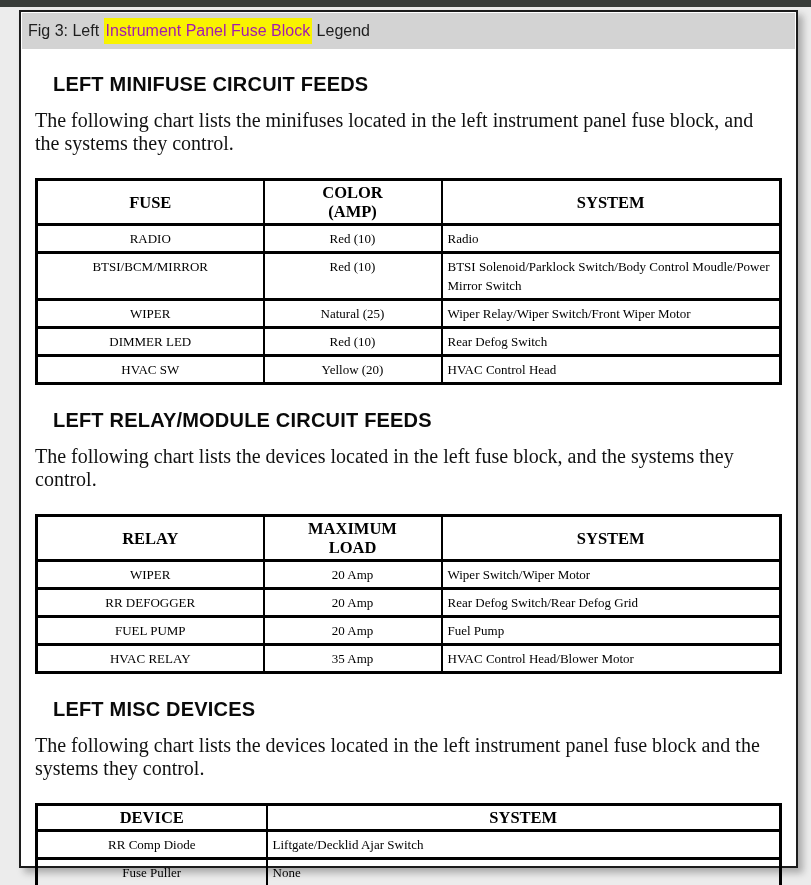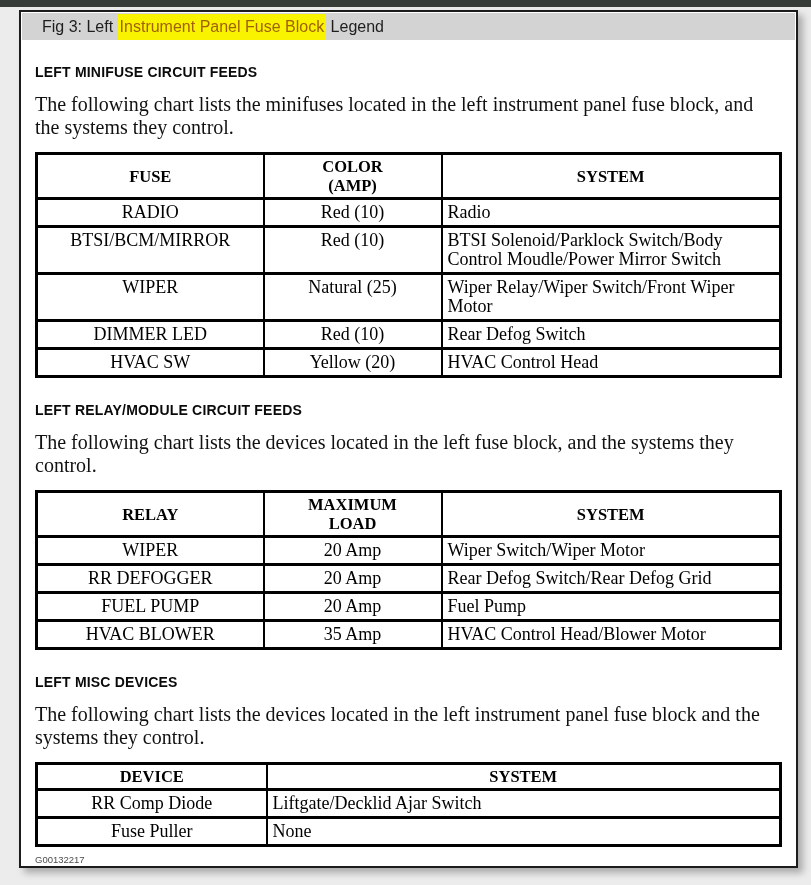--- a/index.html
+++ b/index.html
@@ -17,51 +17,52 @@
   }
   .page {
     position: absolute; left: 19px; top: 10px;
     width: 779px; height: 858px;
     background: #ffffff;
     border: 2px solid #1c1c1c;
     box-shadow: 5px 5px 7px rgba(0,0,0,0.28);
   }
   .titlebar {
     margin: 1px;
-    height: 27px;
+    height: 36px;
     background: #d3d3d3;
     display: flex;
     align-items: center;
-    padding-left: 20px;
+    padding-left: 6px;
     font-size: 16px;
     color: #1e1e1e;
     white-space: pre;
   }
   .titlebar mark {
     background: #f9f300;
-    color: #a16207;
+    color: #a21caf;
     padding: 4px 2px;
   }
   .content { padding: 0 14px; }
   h2.section-heading {
     margin-top: 24px;
-    font-size: 14px;
+    font-size: 20px;
     font-weight: bold;
     letter-spacing: 0.2px;
     color: #0a0a0a;
     font-family: "Liberation Sans", sans-serif;
+    margin-left: 18px;
   }
   p.section-intro {
     margin-top: 13px;
     font-family: "Liberation Serif", serif;
     font-size: 20px;
     color: #111;
   }
   table.grid {
-    margin-top: 13px;
+    margin-top: 23px;
     border-collapse: collapse;
     width: 100%;
     font-family: "Liberation Serif", serif;
     color: #000;
     border: 3px solid #000;
   }
   table.grid th, table.grid td {
     border-left: 2px solid #000;
     border-right: 2px solid #000;
     border-top: 3px solid #000;
@@ -69,21 +70,21 @@
   }
   table.grid th {
     font-size: 16.5px;
     font-weight: bold;
     text-align: center;
     vertical-align: middle;
     line-height: 19px;
     padding: 2px 4px;
   }
   table.grid td {
-    font-size: 18px;
+    font-size: 13px;
     line-height: 19px;
     padding: 3px 5px;
     vertical-align: top;
   }
   td.cc { text-align: center; }
   td.cl { text-align: left; padding-left: 8px; }
   .figure-id {
     margin-top: 7px;
     font-size: 9.5px;
     color: #4c4c4c;
@@ -172,21 +173,21 @@
           <td class="cc">RR DEFOGGER</td>
           <td class="cc">20 Amp</td>
           <td class="cl">Rear Defog Switch/Rear Defog Grid</td>
         </tr>
         <tr>
           <td class="cc">FUEL PUMP</td>
           <td class="cc">20 Amp</td>
           <td class="cl">Fuel Pump</td>
         </tr>
         <tr>
-          <td class="cc">HVAC BLOWER</td>
+          <td class="cc">HVAC RELAY</td>
           <td class="cc">35 Amp</td>
           <td class="cl">HVAC Control Head/Blower Motor</td>
         </tr>
       </tbody>
     </table>
 
     <h2 class="section-heading">LEFT MISC DEVICES</h2>
     <p class="section-intro">The following chart lists the devices located in the left instrument panel fuse block and the systems they control.</p>
 
     <table class="grid">

